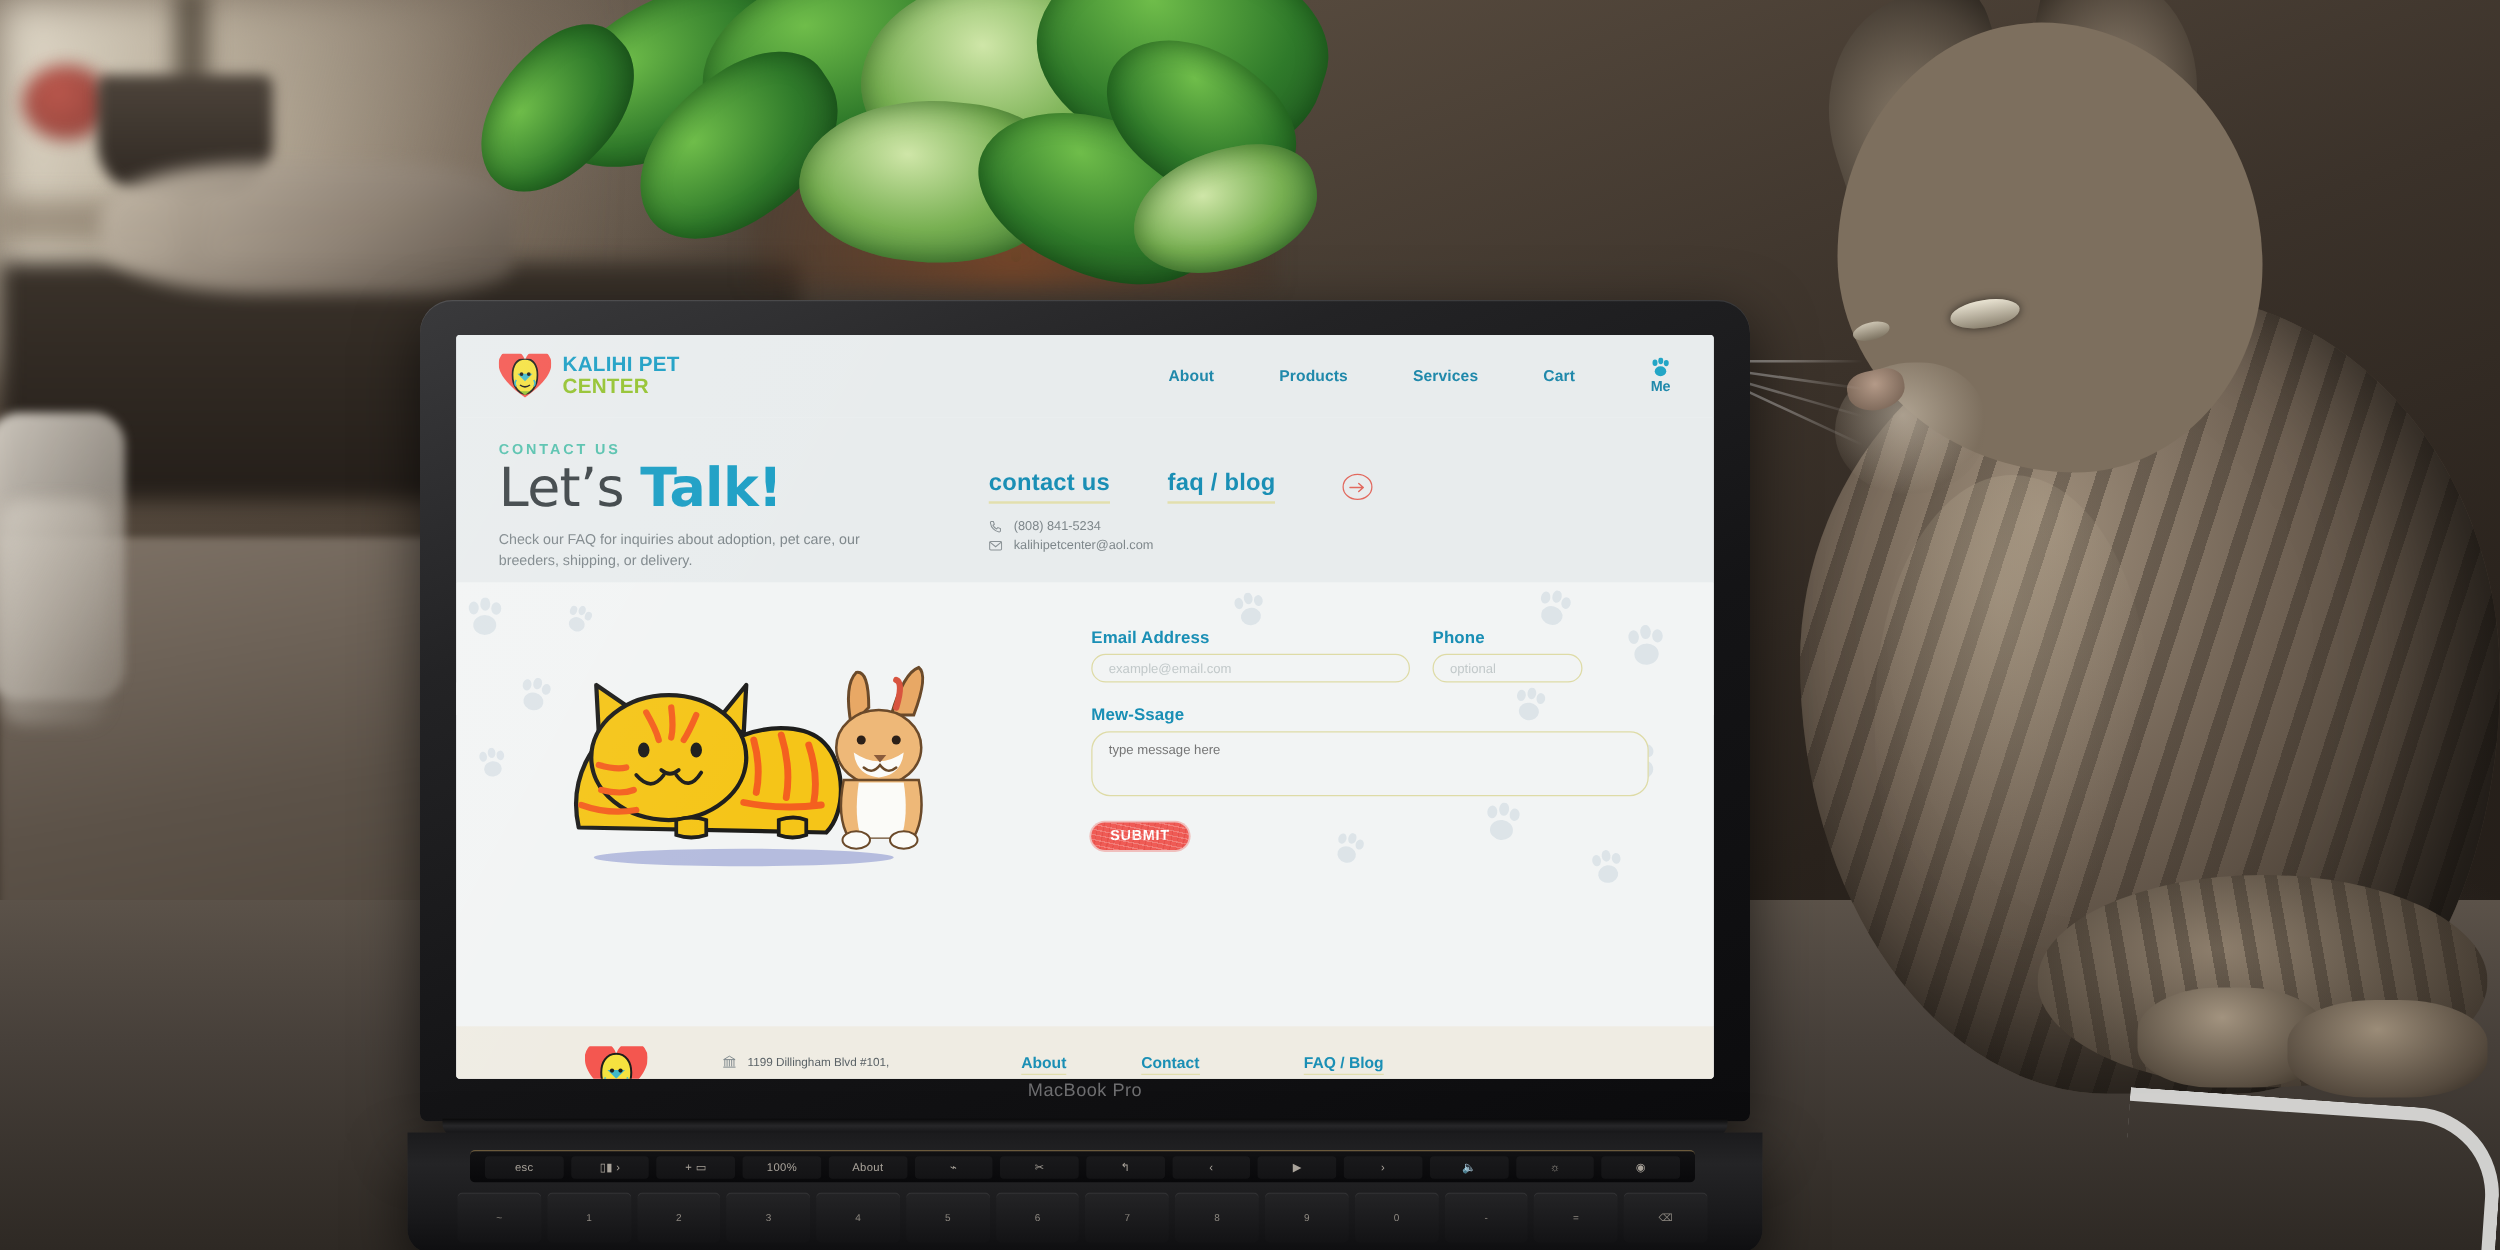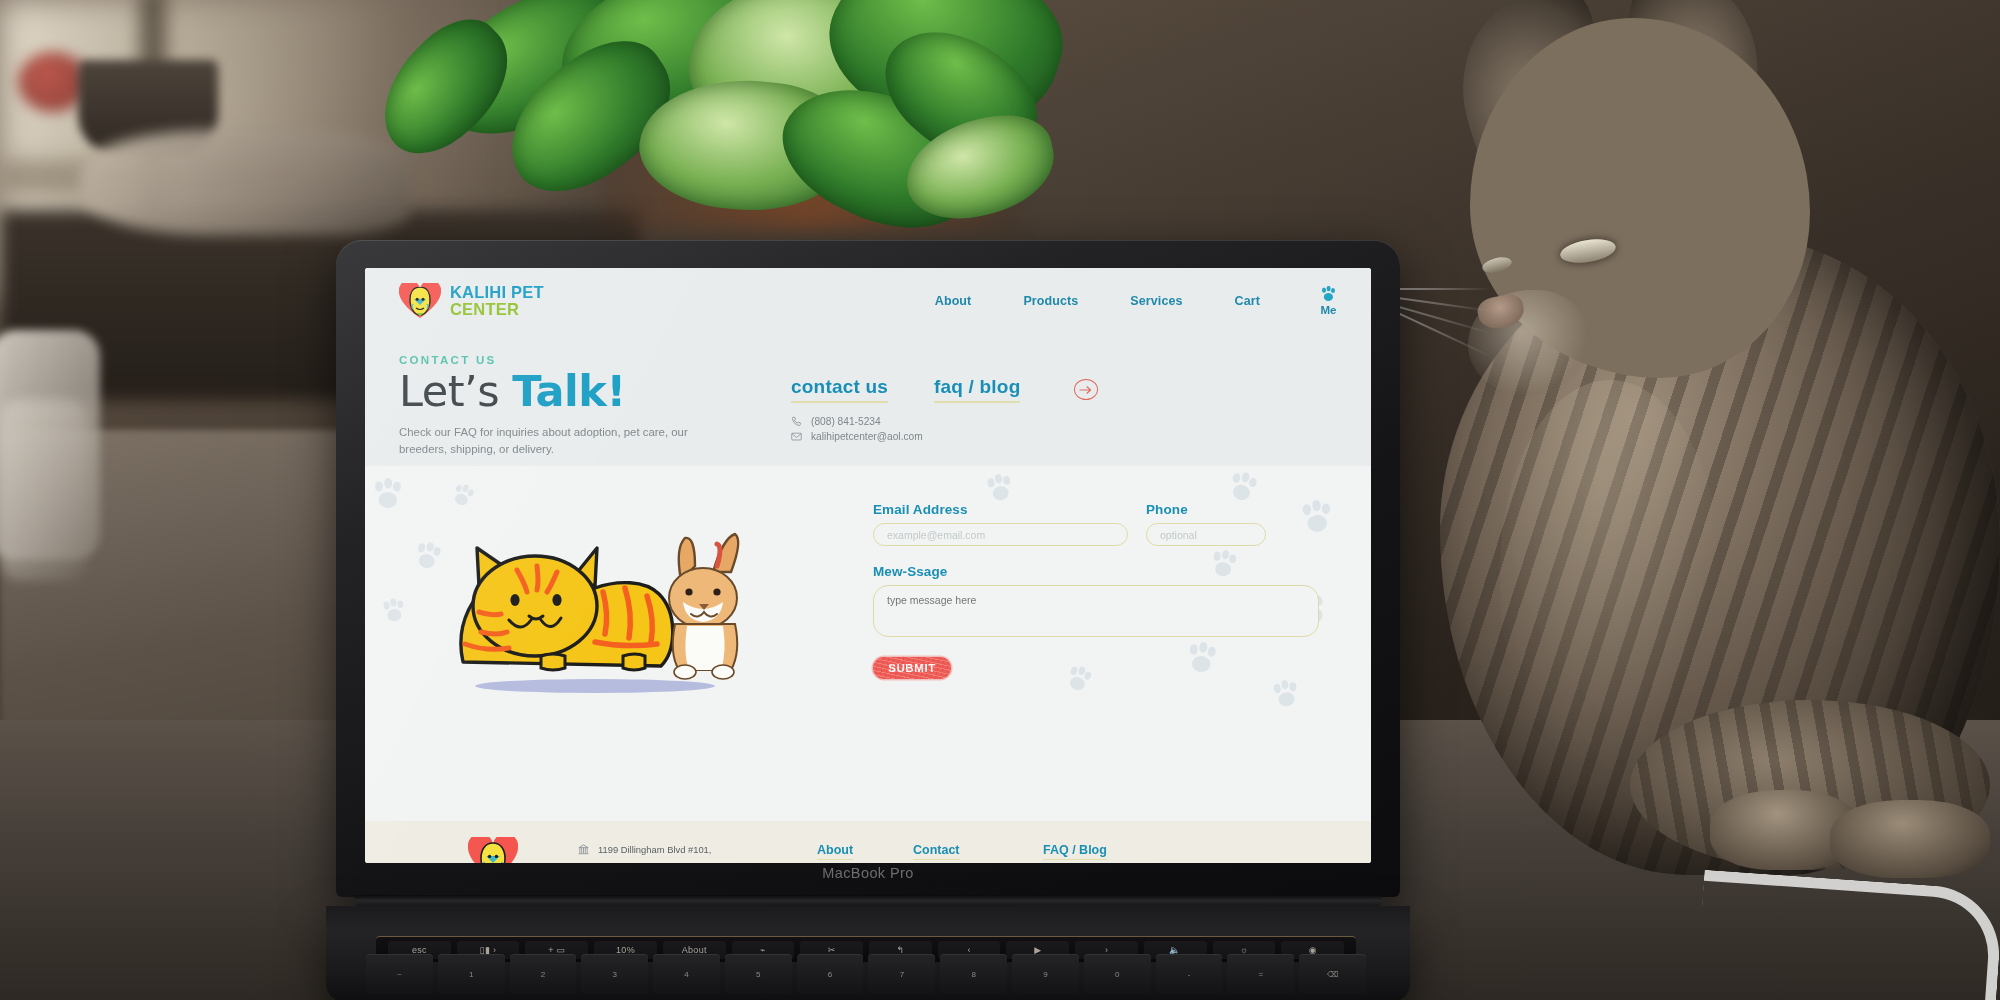--- a/index.html
+++ b/index.html
@@ -224,21 +224,20 @@
     border-radius: 0 0 18px 18px;
     box-shadow: 0 22px 46px rgba(0,0,0,.6);
   }
   #touchbar {
     position: absolute; left: 50px; top: 14px; width: 980px; height: 26px;
     background: linear-gradient(180deg, #111113, #08080a);
     border-radius: 4px;
     border-top: 1.6px solid #6b5a3c;
     display: flex; align-items: center; gap: 6px; padding: 0 12px;
     overflow: hidden;
-    margin-top: 16px;
   }
   .tb-key {
     flex: 1; height: 18px; border-radius: 3px;
     background: rgba(255,255,255,.045);
     display: flex; align-items: center; justify-content: center;
     color: #a9a39a; font-size: 9px; white-space: nowrap; letter-spacing: .3px;
   }
   #keyrow {
     position: absolute; left: 40px; top: 48px; width: 1000px; height: 40px;
     display: flex; gap: 5px;
@@ -731,21 +730,21 @@
 
     <div id="bezel-label">MacBook Pro</div>
   </div>
 
   <div id="hinge"></div>
   <div id="base">
     <div id="touchbar">
       <div class="tb-key">esc</div>
       <div class="tb-key">▯▮ ›</div>
       <div class="tb-key">+ ▭</div>
-      <div class="tb-key">10%</div>
+      <div class="tb-key">100%</div>
       <div class="tb-key">About</div>
       <div class="tb-key">⌁</div>
       <div class="tb-key">✂</div>
       <div class="tb-key">↰</div>
       <div class="tb-key">‹</div>
       <div class="tb-key">▶</div>
       <div class="tb-key">›</div>
       <div class="tb-key">🔈</div>
       <div class="tb-key">☼</div>
       <div class="tb-key">◉</div>

